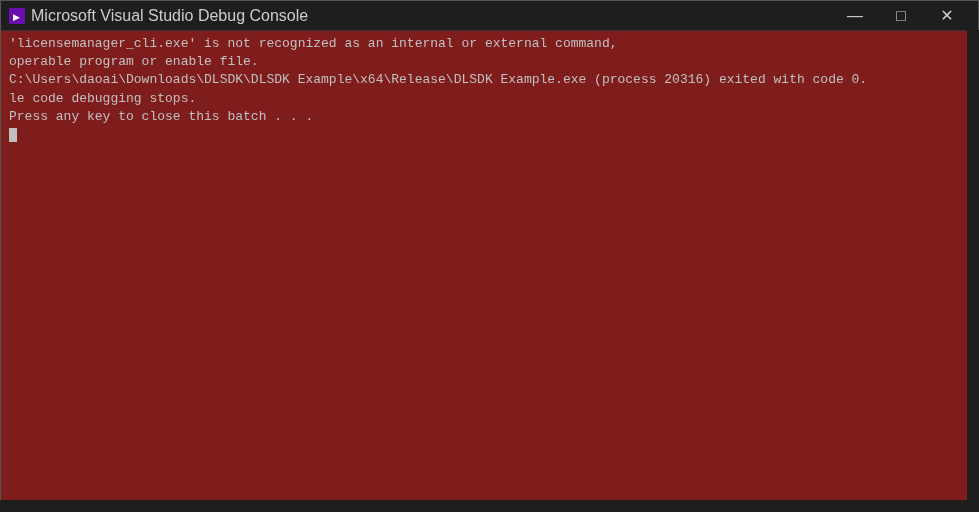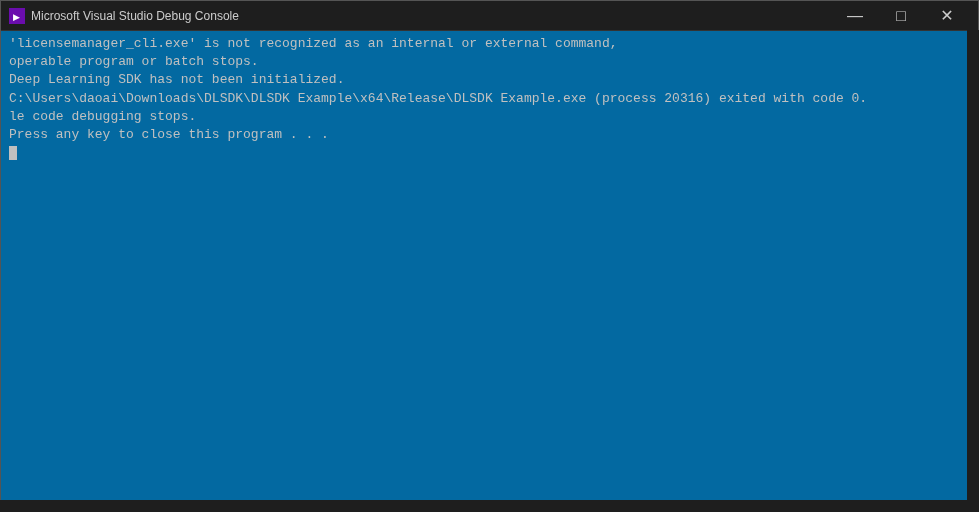--- a/index.html
+++ b/index.html
@@ -45,21 +45,21 @@
       flex-shrink: 0;
     }
 
     .title-bar-icon svg {
       width: 12px;
       height: 12px;
     }
 
     .title-bar-text {
       color: #cccccc;
-      font-size: 12px;
+      font-size: 16px;
       font-family: 'Segoe UI', Arial, sans-serif;
       flex: 1;
     }
 
     .title-bar-controls {
       display: flex;
       gap: 0;
     }
 
     .title-bar-btn {
@@ -70,21 +70,21 @@
       color: #cccccc;
       font-size: 16px;
       cursor: pointer;
       display: flex;
       align-items: center;
       justify-content: center;
       font-family: 'Segoe UI', Arial, sans-serif;
     }
 
     .console-body {
-      background: #0369a1;
+      background: #7f1d1d;
       flex: 1;
       padding: 4px 8px;
       overflow: hidden;
       color: #c0c0c0;
       font-size: 13px;
       line-height: 1.4;
       font-family: 'Consolas', 'Courier New', monospace;
     }
 
     .console-line {
@@ -154,25 +154,24 @@
       <span class="title-bar-text">Microsoft Visual Studio Debug Console</span>
       <div class="title-bar-controls">
         <button class="title-bar-btn">—</button>
         <button class="title-bar-btn">□</button>
         <button class="title-bar-btn close">✕</button>
       </div>
     </div>
     <div class="console-body">
 
     <span class="console-line">'licensemanager_cli.exe' is not recognized as an internal or external command,</span>
-        <span class="console-line">operable program or batch stops.</span>
-        <span class="console-line">Deep Learning SDK has not been initialized.</span>
+        <span class="console-line">operable program or enable file.</span>
         <span class="console-line"></span>
         <span class="console-line">C:\Users\daoai\Downloads\DLSDK\DLSDK Example\x64\Release\DLSDK Example.exe (process 20316) exited with code 0.</span>
         <span class="console-line">le code debugging stops.</span>
-        <span class="console-line">Press any key to close this program . . .</span>
+        <span class="console-line">Press any key to close this batch . . .</span>
         <span class="console-line"><span class="cursor"></span></span>
       </div>
   </div>
   <div class="vertical-scrollbar"></div>
   <div class="horizontal-scrollbar"></div>
   <div class="scrollbar-corner"></div>
 </div>
 
 </body></html>

